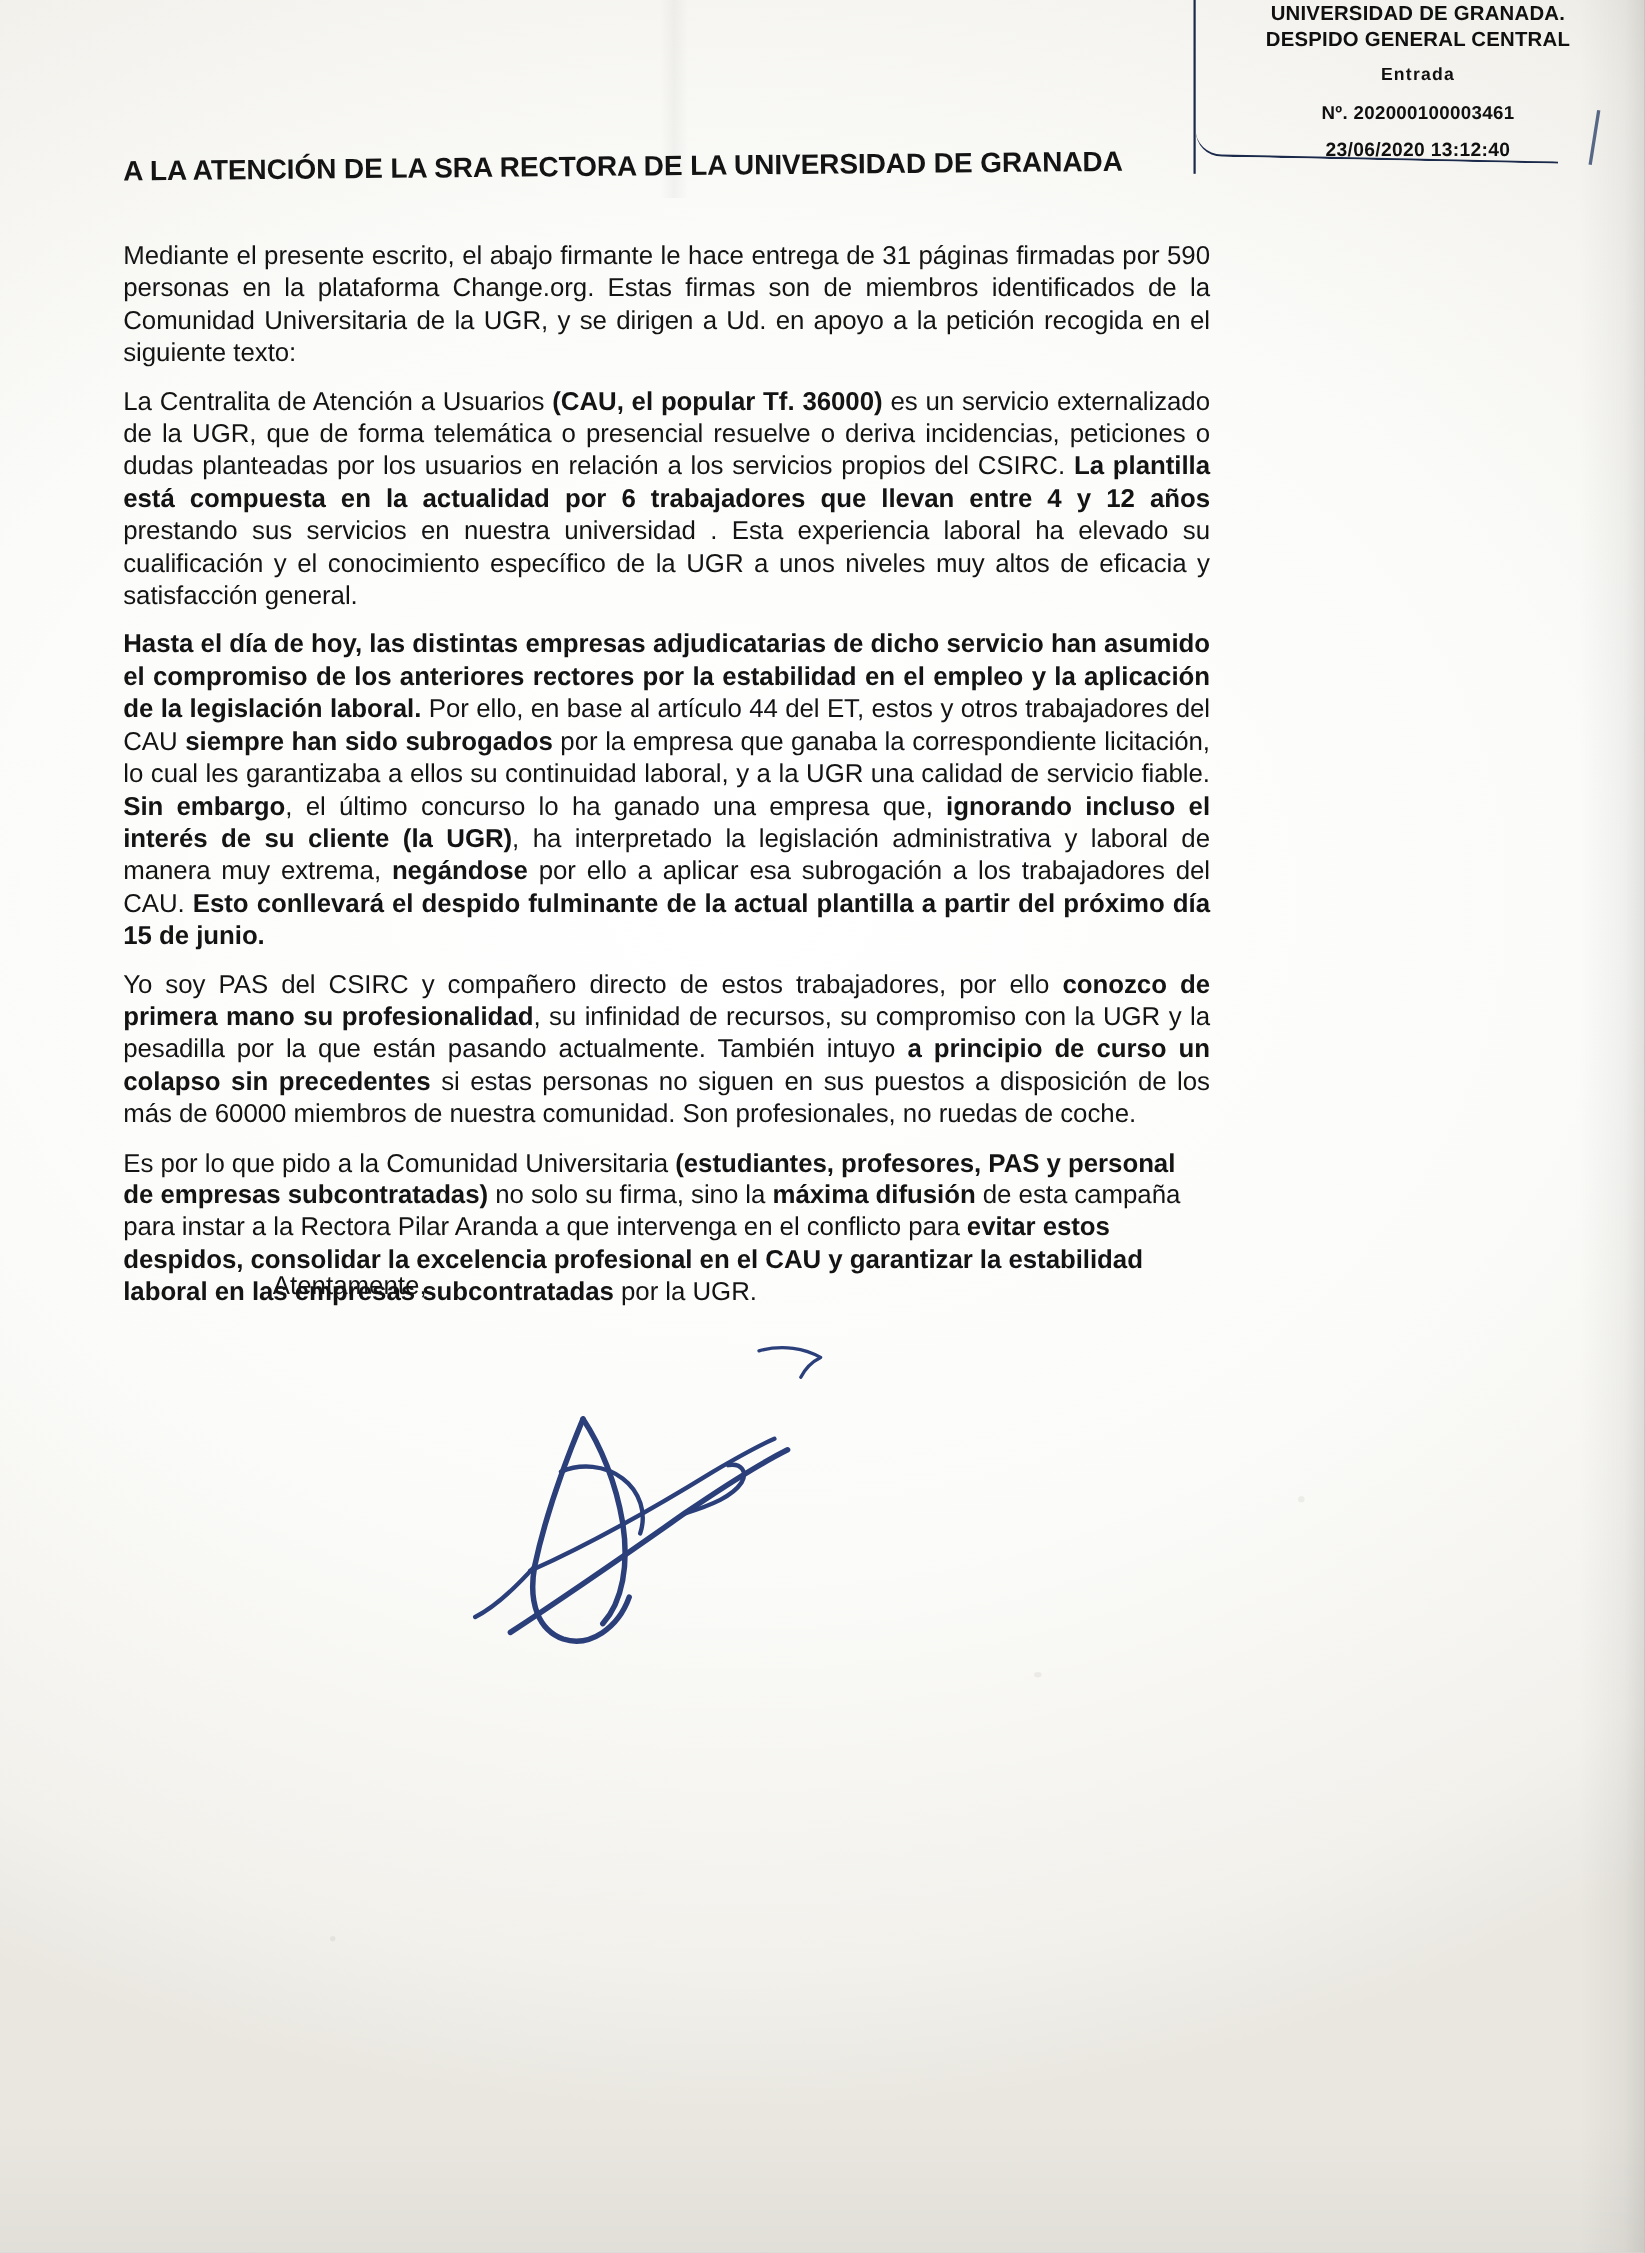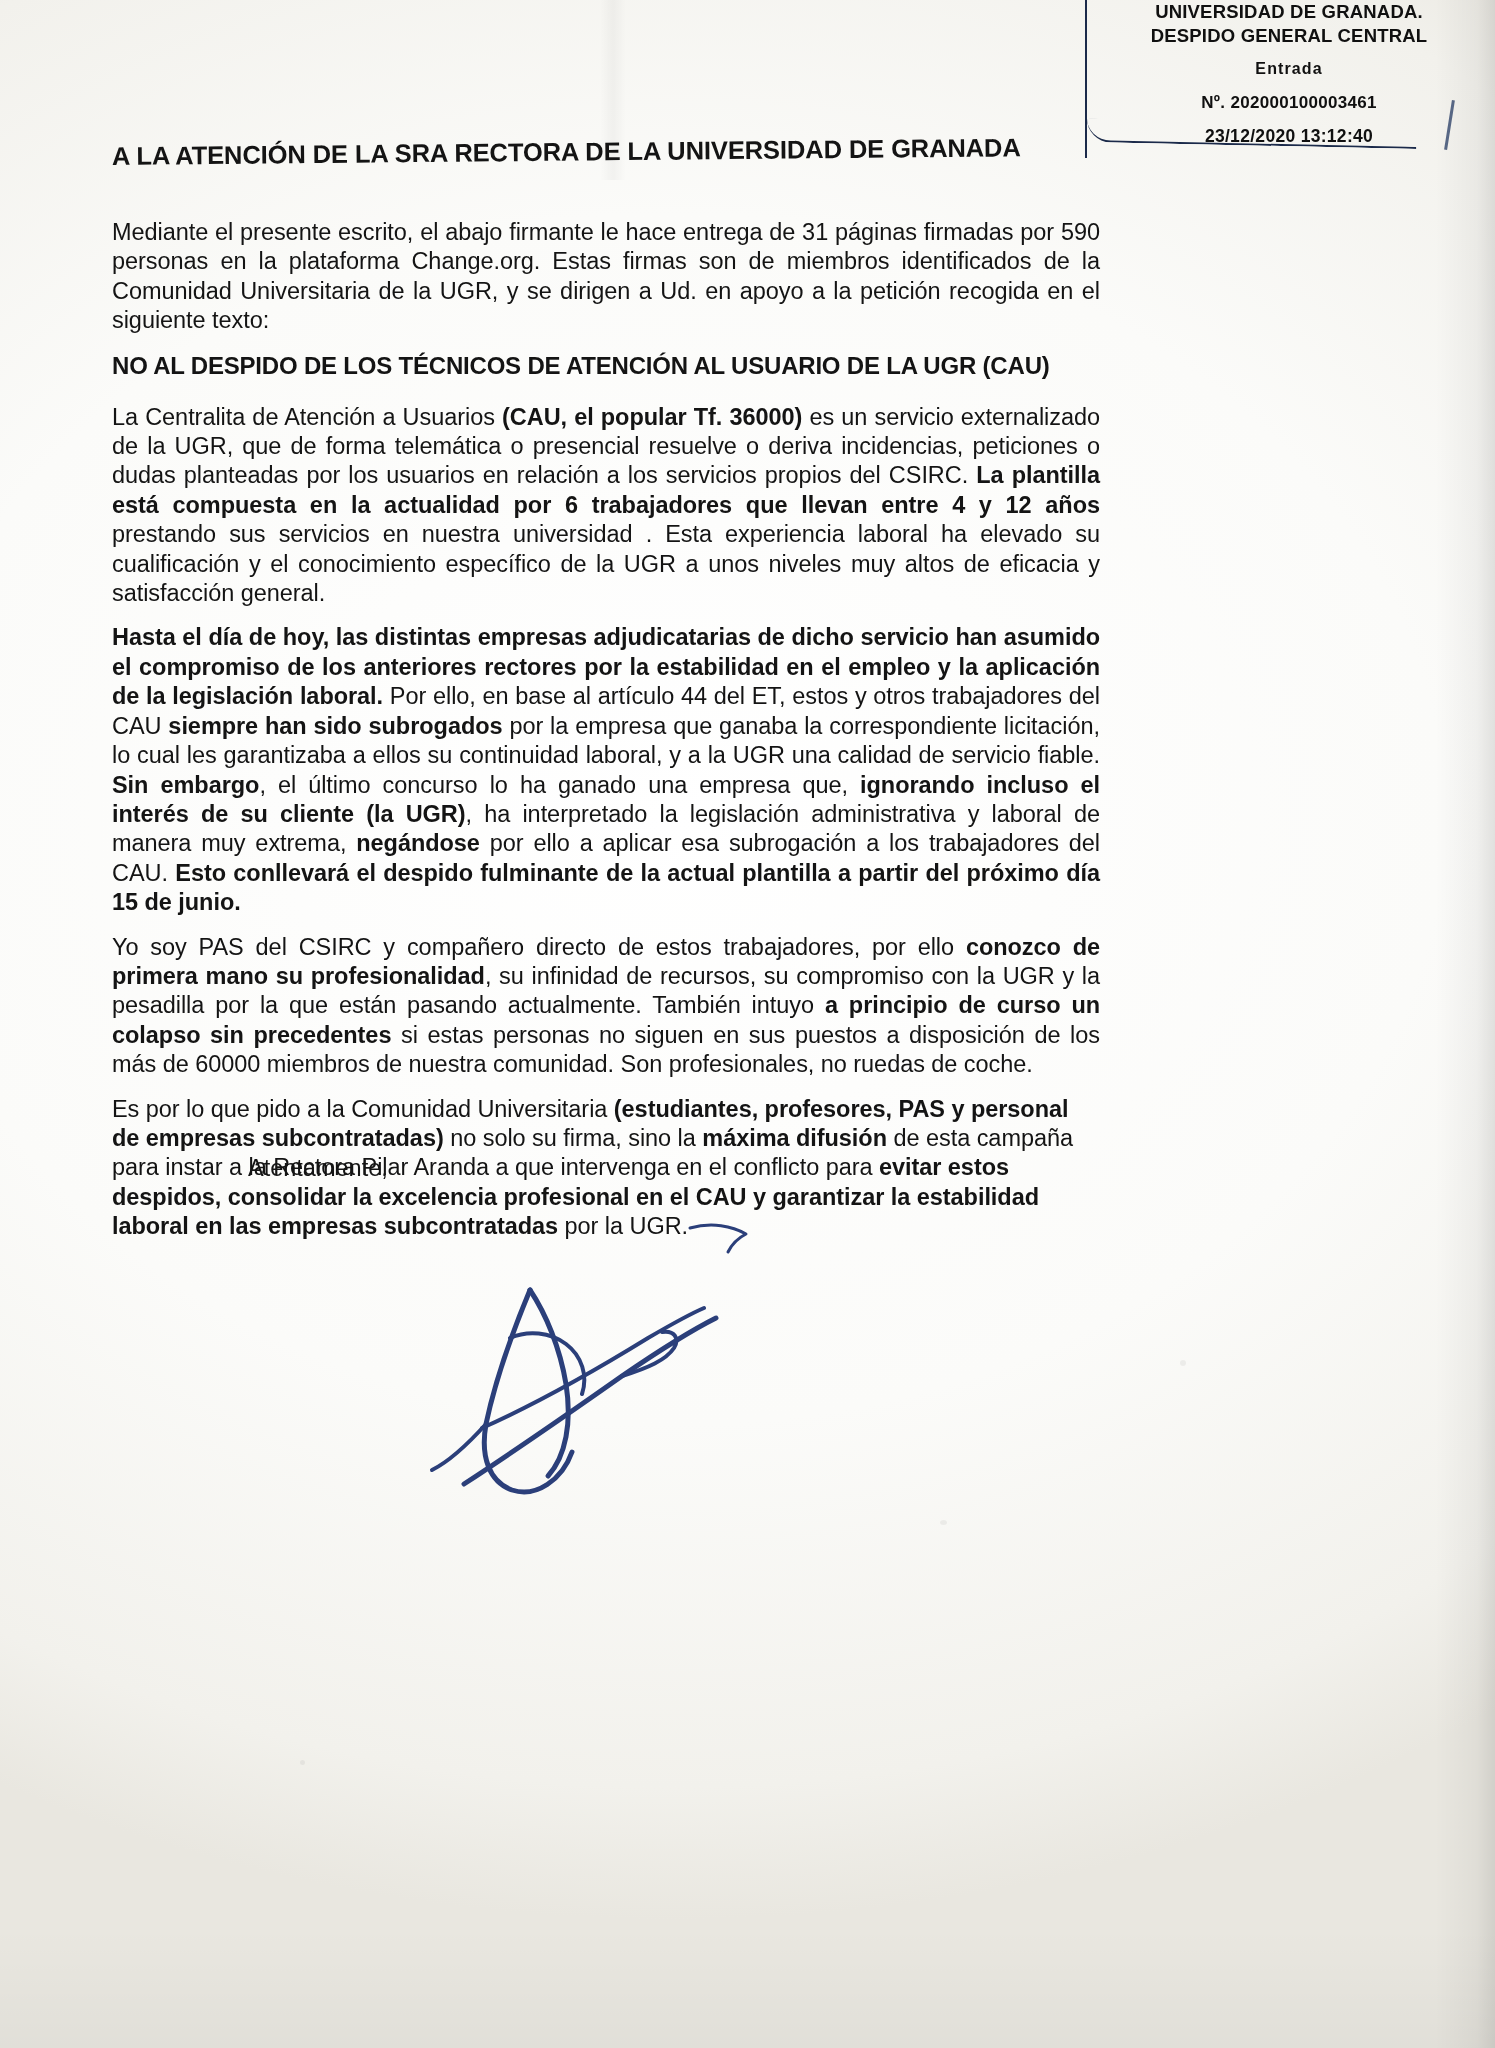--- a/index.html
+++ b/index.html
@@ -164,30 +164,29 @@
 
 <div class="page">
 
   <div class="scan-fold"></div>
 
   <div class="stamp">
     <div class="line org1">UNIVERSIDAD DE GRANADA.</div>
     <div class="line org2">DESPIDO GENERAL CENTRAL</div>
     <div class="line entrada">Entrada</div>
     <div class="line num">Nº. 202000100003461</div>
-    <div class="line fecha">23/12/2020 13:12:40</div>
+    <div class="line fecha">23/06/2020 13:12:40</div>
   </div>
   <div class="stamp-corner"></div>
   <div class="stamp-tick"></div>
 
   <div class="addressee">A LA ATENCIÓN DE LA SRA RECTORA DE LA UNIVERSIDAD DE GRANADA</div>
 
   <div class="body">
     <p class="para"><span>Mediante el presente escrito, el abajo firmante le hace entrega de 31 páginas firmadas por 590 personas en la plataforma Change.org. Estas firmas son de miembros identificados de la Comunidad Universitaria de la UGR, y se dirigen a Ud. en apoyo a la petición recogida en el siguiente texto:</span></p>
-    <p class="headline">NO AL DESPIDO DE LOS TÉCNICOS DE ATENCIÓN AL USUARIO DE LA UGR (CAU)</p>
     <p class="para"><span>La Centralita de Atención a Usuarios </span><b>(CAU, el popular Tf. 36000)</b><span> es un servicio externalizado de la UGR, que de forma telemática o presencial resuelve o deriva incidencias, peticiones o dudas planteadas por los usuarios en relación a los servicios propios del CSIRC. </span><b>La plantilla está compuesta en la actualidad por 6 trabajadores que llevan entre 4 y 12 años</b><span> prestando sus servicios en nuestra universidad . Esta experiencia laboral ha elevado su cualificación y el conocimiento específico de la UGR a unos niveles muy altos de eficacia y satisfacción general.</span></p>
     <p class="para"><b>Hasta el día de hoy, las distintas empresas adjudicatarias de dicho servicio han asumido el compromiso de los anteriores rectores por la estabilidad en el empleo y la aplicación de la legislación laboral.</b><span> Por ello, en base al artículo 44 del ET, estos y otros trabajadores del CAU </span><b>siempre han sido subrogados</b><span> por la empresa que ganaba la correspondiente licitación, lo cual les garantizaba a ellos su continuidad laboral, y a la UGR una calidad de servicio fiable. </span><b>Sin embargo</b><span>, el último concurso lo ha ganado una empresa que, </span><b>ignorando incluso el interés de su cliente (la UGR)</b><span>, ha interpretado la legislación administrativa y laboral de manera muy extrema, </span><b>negándose</b><span> por ello a aplicar esa subrogación a los trabajadores del CAU. </span><b>Esto conllevará el despido fulminante de la actual plantilla a partir del próximo día 15 de junio.</b></p>
     <p class="para"><span>Yo soy PAS del CSIRC y compañero directo de estos trabajadores, por ello </span><b>conozco de primera mano su profesionalidad</b><span>, su infinidad de recursos, su compromiso con la UGR y la pesadilla por la que están pasando actualmente. También intuyo </span><b>a principio de curso un colapso sin precedentes</b><span> si estas personas no siguen en sus puestos a disposición de los más de 60000 miembros de nuestra comunidad. Son profesionales, no ruedas de coche.</span></p>
     <p class="para last-left"><span>Es por lo que pido a la Comunidad Universitaria </span><b>(estudiantes, profesores, PAS y personal de empresas subcontratadas)</b><span> no solo su firma, sino la </span><b>máxima difusión</b><span> de esta campaña para instar a la Rectora Pilar Aranda a que intervenga en el conflicto para </span><b>evitar estos despidos, consolidar la excelencia profesional en el CAU y garantizar la estabilidad laboral en las empresas subcontratadas</b><span> por la UGR.</span></p>
   </div>
 
   <div class="closing">Atentamente,</div>
 
   <div class="signature">
     <svg width="470" height="300" viewBox="0 0 470 300" fill="none" xmlns="http://www.w3.org/2000/svg">

